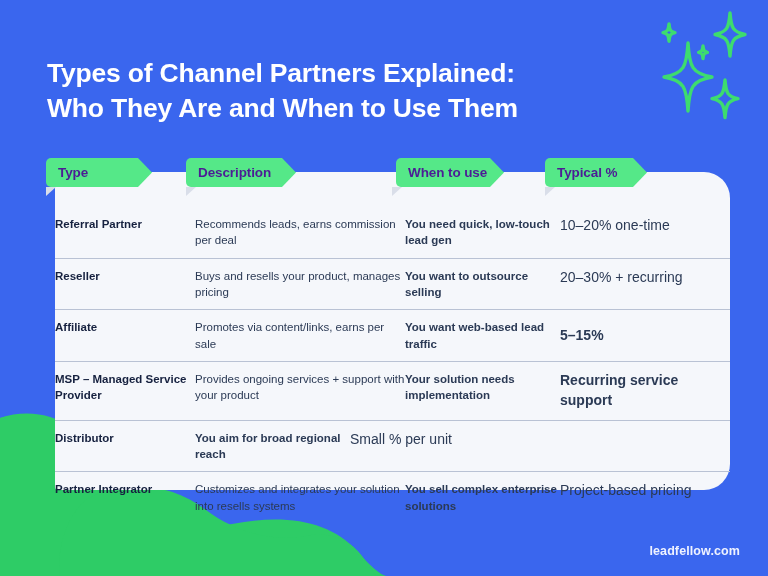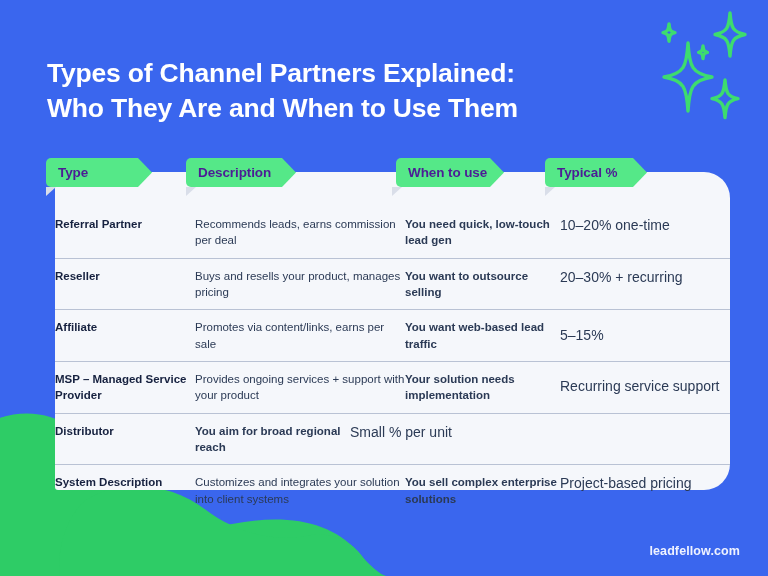--- a/index.html
+++ b/index.html
@@ -128,21 +128,21 @@
     font-size:11.5px;
     line-height:1.42;
     font-weight:bold;
   }
   .c-pct {
     width:170px;
     color:#2b3a55;
     font-size:14px;
     line-height:1.42;
   }
-  .row.pct-mid .c-pct { align-self:center; }
+  .row.pct-mid .c-pct { align-self:center;font-weight:bold; }
 
   
   .footer {
     position:absolute;
     right:28px; bottom:18px;
     color:#eef2ff;
     font-size:12.5px;
     font-weight:bold;
     letter-spacing:0.1px;
   }
@@ -230,22 +230,22 @@
       <div class="c-pct">Recurring service support</div>
     </div>
 
     <div class="row">
       <div class="c-type">Distributor</div>
       <div class="c-when">You aim for broad regional reach</div>
       <div class="c-pct">Small % per unit</div>
     </div>
 
     <div class="row">
-      <div class="c-type">System Description</div>
-      <div class="c-desc">Customizes and integrates your solution into client systems</div>
+      <div class="c-type">Partner Integrator</div>
+      <div class="c-desc">Customizes and integrates your solution into resells systems</div>
       <div class="c-when">You sell complex enterprise solutions</div>
       <div class="c-pct"> Project-based pricing</div>
     </div>
 
   </div>
 
   <div class="footer">leadfellow.com</div>
 
 </div>
 

